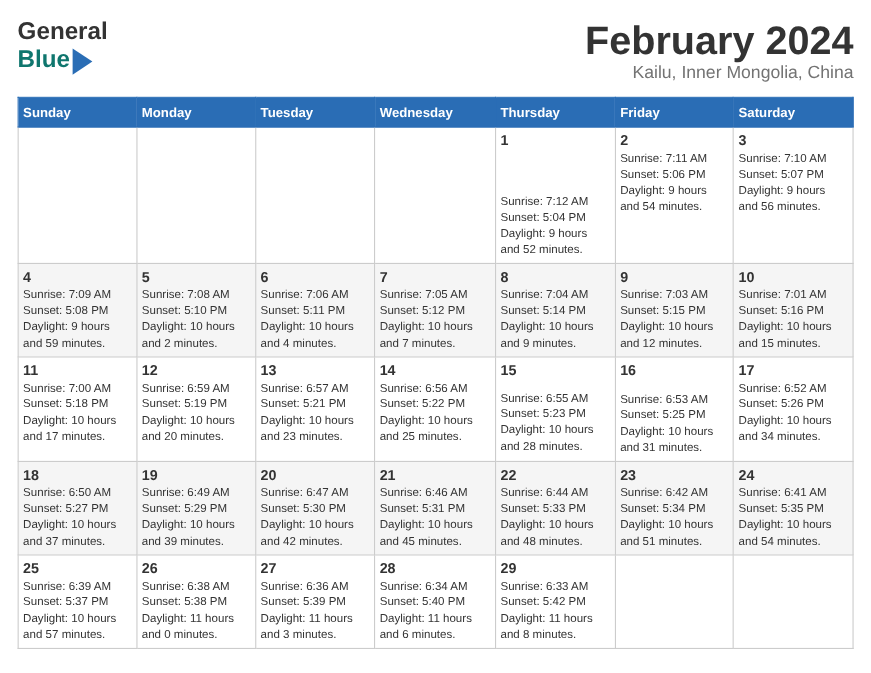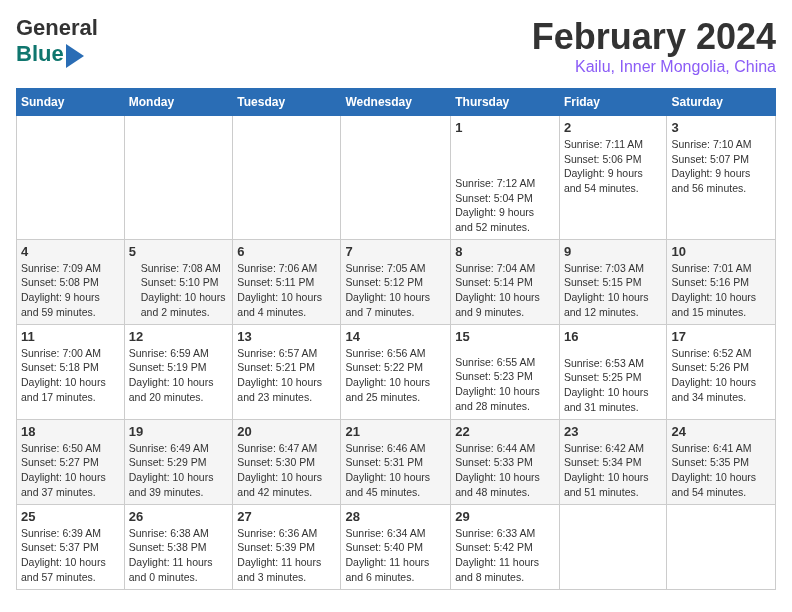--- a/index.html
+++ b/index.html
@@ -30,21 +30,21 @@
     .logo-arrow {
       width: 0; height: 0;
       border-top: 12px solid transparent;
       border-bottom: 12px solid transparent;
       border-left: 18px solid #2a6db5;
       margin-left: 2px;
       margin-top: 4px;
     }
     .title-block { text-align: right; }
     .title-block h1 { font-size: 36px; color: #333; font-weight: bold; }
-    .title-block h2 { font-size: 16px; color: #8b5cf6; font-weight: normal; }
+    .title-block h2 { font-size: 16px; color: #737373; font-weight: normal; }
     table {
       width: 100%;
       border-collapse: collapse;
       font-size: 11px;
     }
     thead tr th {
       background: #2a6db5;
       color: #fff;
       padding: 6px 4px;
       text-align: left;
@@ -128,21 +128,21 @@
       <tr>
         <td>
           <div class="day-num">4</div>
           <div class="day-info" style="white-space: pre-line;">Sunrise: 7:09 AM
 Sunset: 5:08 PM
 Daylight: 9 hours
 and 59 minutes.</div>
         </td>
         <td>
           <div class="day-num">5</div>
-          <div class="day-info" style="white-space: pre-line; margin-left: 12px;">Sunrise: 7:08 AM
+          <div class="day-info" style="white-space: pre-line;">Sunrise: 7:08 AM
 Sunset: 5:10 PM
 Daylight: 10 hours
 and 2 minutes.</div>
         </td>
         <td>
           <div class="day-num">6</div>
           <div class="day-info" style="white-space: pre-line;">Sunrise: 7:06 AM
 Sunset: 5:11 PM
 Daylight: 10 hours
 and 4 minutes.</div>

